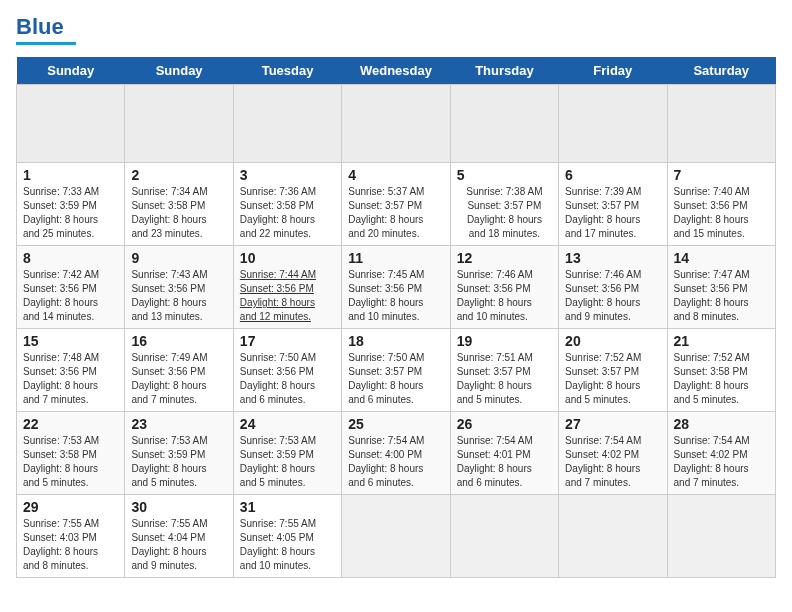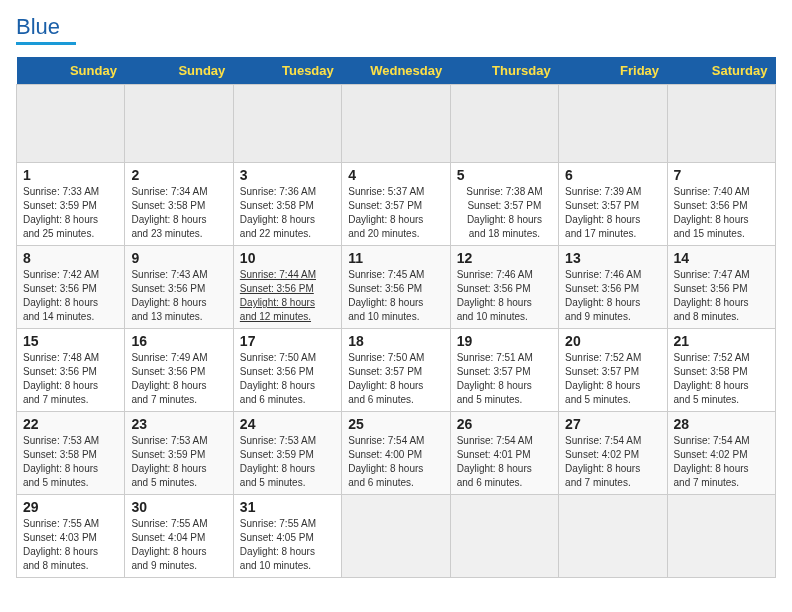--- a/index.html
+++ b/index.html
@@ -39,22 +39,22 @@
       font-size: 16px;
       color: #444;
     }
     table {
       width: 100%;
       border-collapse: collapse;
       font-size: 11px;
     }
     thead tr th {
       background: #1a5fa8;
-      color: #fde047;
-      text-align: right;
+      color: #ffffff;
+      text-align: center;
       padding: 6px 8px;
       font-size: 13px;
       font-weight: bold;
     }
     tbody tr td {
       border: 1px solid #ccc;
       vertical-align: top;
       padding: 4px 6px;
       height: 78px;
       width: 14.28%;
@@ -81,21 +81,21 @@
     tbody tr:nth-child(odd) td.empty {
       background: #ececec;
     }
   </style>
 </head>
 <body>
 
 <div class="header">
   <div class="logo">
     <div style="display:flex;align-items:center;margin-top:-2px;">
-      <span style="font-size:22px;font-weight:normal;color:#1a5fa8;">Blue</span>
+      <span style="font-size:22px;font-weight:bold;color:#1a5fa8;">Blue</span>
     </div>
     <div class="logo-line"></div>
   </div>
   <div class="title-area">
     <div class="month-title"></div>
     <div class="subtitle"></div>
   </div>
 </div>
 
 <table>

